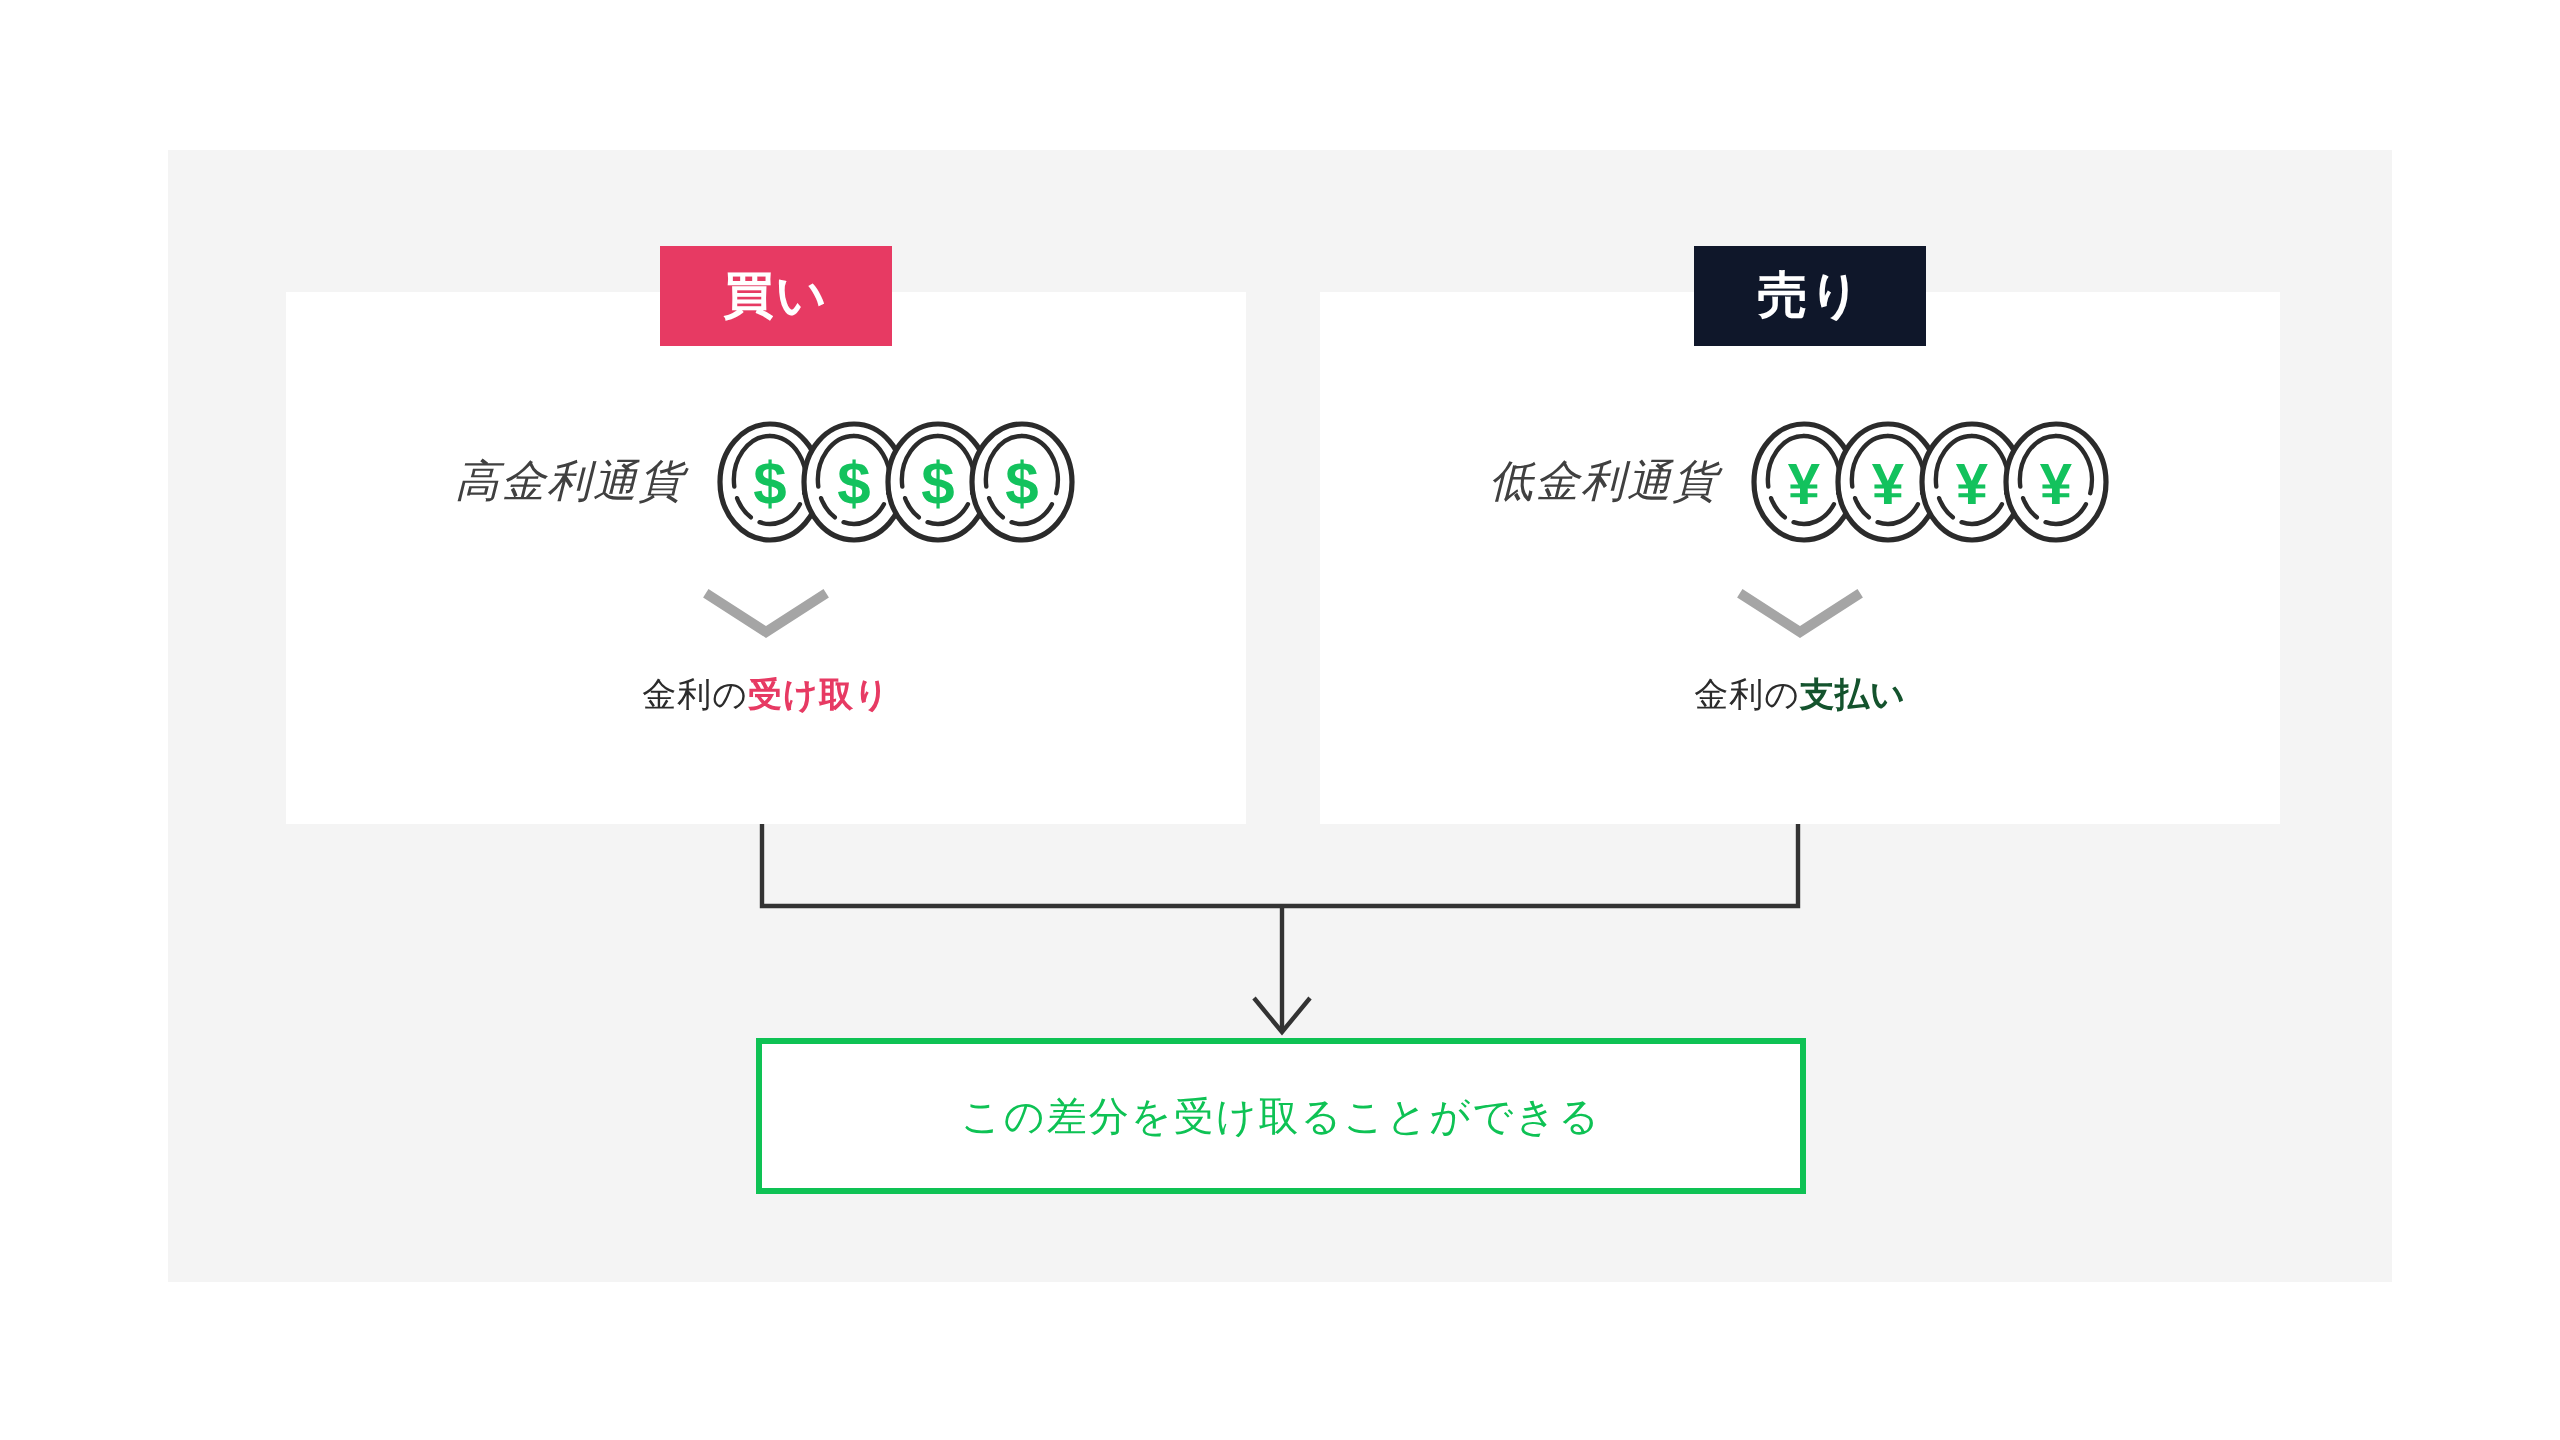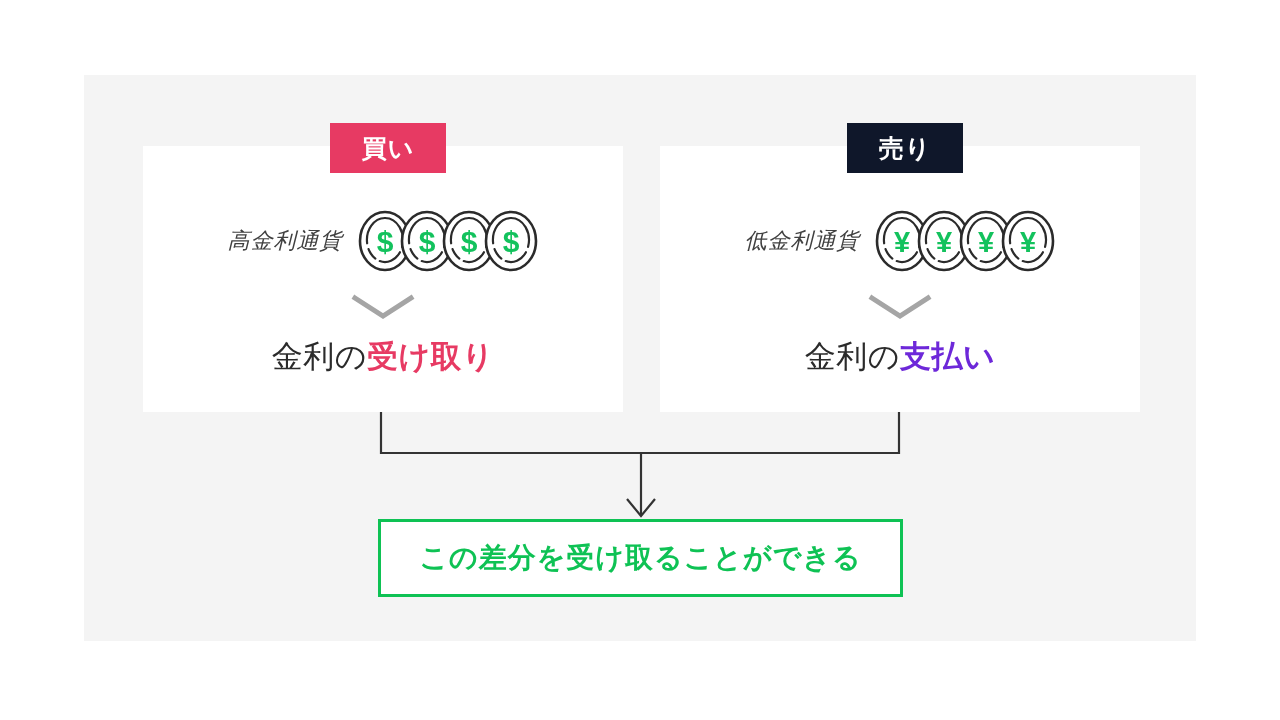--- a/index.html
+++ b/index.html
@@ -74,28 +74,28 @@
     left:0;right:0;
     display:flex;justify-content:center;
   }
 
   
   .result{
     position:absolute;
     top:190px;
     left:0;right:0;
     text-align:center;
-    font-size:31px;
+    font-size:17px;
     color:#2b2b2b;
     letter-spacing:0.5px;
     white-space:nowrap;
   }
   .result .hl{font-weight:bold;}
   .result .hl.pink{color:#e73a63;}
-  .result .hl.blue{color:#6d28d9;}
+  .result .hl.blue{color:#14532d;}
 
   
   .connector{
     position:absolute;
     left:0;top:0;
     width:1280px;height:720px;
     pointer-events:none;
   }
 
   
@@ -103,22 +103,22 @@
     position:absolute;
     left:378px;top:519px;
     width:525px;height:78px;
     box-sizing:border-box;
     border:3px solid #0ec254;
     background:#ffffff;
     display:flex;align-items:center;justify-content:center;
   }
   .green-box .txt{
     color:#0ec254;
-    font-size:28px;
-    font-weight:bold;
+    font-size:20px;
+    font-weight:normal;
     letter-spacing:1px;
     white-space:nowrap;
   }
 </style>
 </head>
 <body>
 
 <div id="stage">
 
   <div class="panel"></div>

